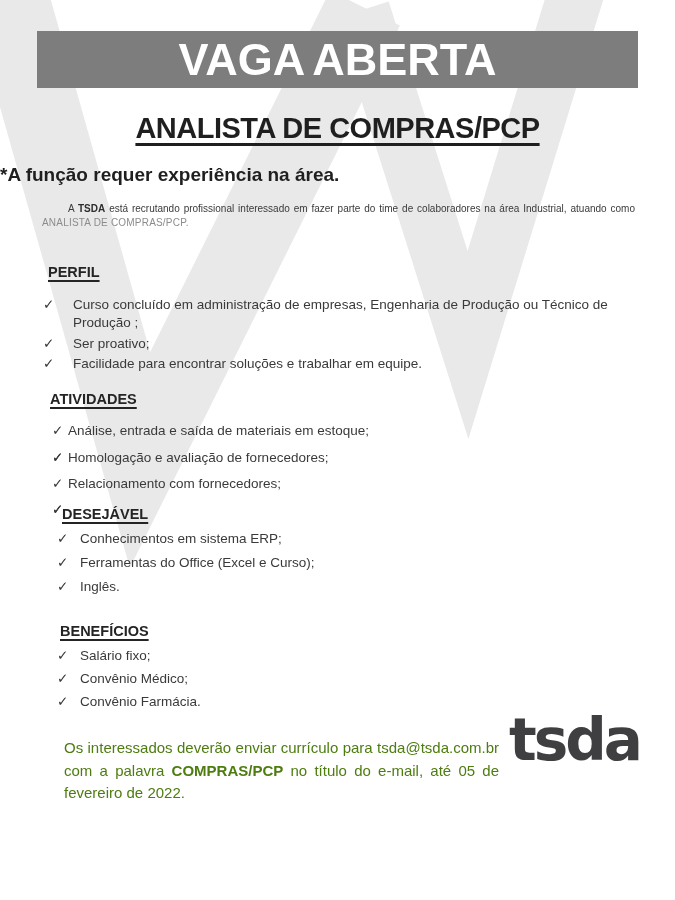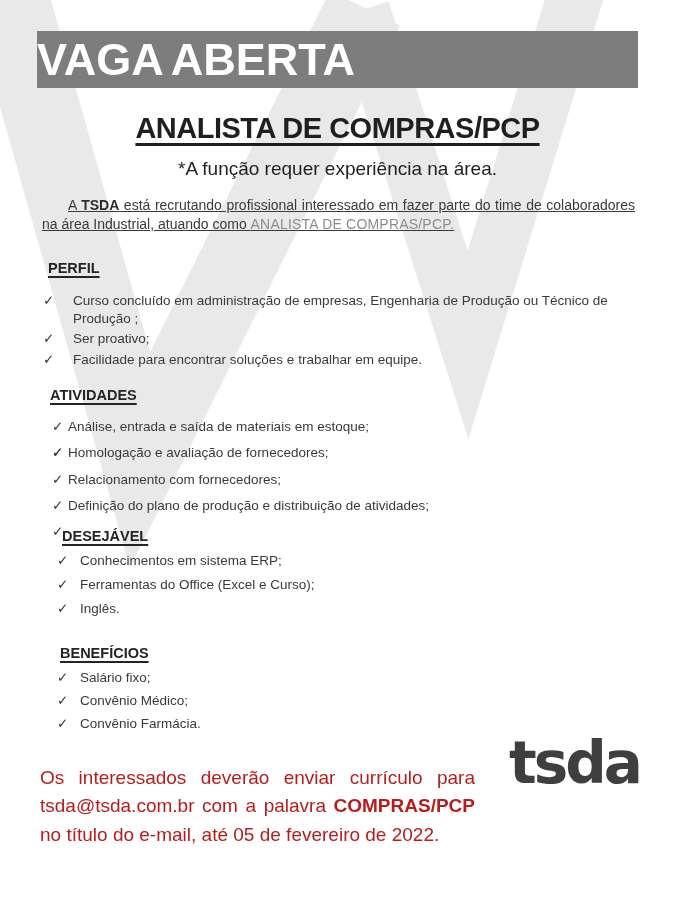--- a/index.html
+++ b/index.html
@@ -5,38 +5,38 @@
   html,body{margin:0;padding:0;background:#fff;}
   .page{
     width:675px;height:900px;position:relative;overflow:hidden;background:#ffffff;
     font-family:"Liberation Sans",sans-serif;color:#3a3a3a;
   }
   .watermark{position:absolute;top:0;left:0;z-index:0;}
   .content{position:relative;z-index:1;}
 
   .banner{
     margin:31px 37px 0 37px;height:57px;background:#7d7d7d;
-    display:flex;align-items:center;
+    display:flex;align-items:center;justify-content:center;
   }
   .banner-title{
     color:#ffffff;font-weight:bold;font-size:45px;letter-spacing:0px;word-spacing:-2px;
   }
 
   .job-title{
     text-align:center;margin-top:24px;font-size:29px;font-weight:bold;color:#1f1f1f;
     letter-spacing:-0.5px;text-decoration:underline;text-decoration-thickness:3px;
     text-underline-offset:5px;
   }
   .job-subtitle{
-    text-align:center;margin-top:13px;font-size:19px;font-weight:normal;color:#1f1f1f;
+    text-align:left;margin-top:19px;font-size:19px;font-weight:bold;color:#1f1f1f;
   }
 
   .intro{
-    margin:16px 40px 0 42px;font-size:14px;line-height:1.35;
-    text-align:justify;text-indent:26px;text-decoration:underline;
+    margin:16px 40px 9px 42px;font-size:10px;line-height:1.35;
+    text-align:justify;text-indent:26px;
   }
   .intro .company{font-weight:bold;color:#2d2d2d;}
   .intro .role{color:#8c8c8c;letter-spacing:0.2px;}
 
   .section-heading{
     font-size:14.5px;font-weight:bold;color:#242424;
     text-decoration:underline;text-decoration-thickness:2px;text-underline-offset:3px;
     display:inline-block;
   }
   ul.checklist{list-style:none;margin:0;padding:0;}
@@ -58,21 +58,21 @@
   .s2 ul{margin:8px 40px 0 57px;}
   .s2 li{padding-left:23px;line-height:1.25;margin-bottom:7px;}
 
   
   .s3 .section-heading{margin:20px 0 0 60px;}
   .s3 ul{margin:8px 40px 0 57px;}
   .s3 li{padding-left:23px;line-height:1.25;margin-bottom:6px;}
 
   .footer{display:flex;align-items:flex-start;margin:12px 35px 0 40px;}
   .footer-text{
-    width:435px;font-size:19px;line-height:1.5;text-align:justify;color:#b91c1c;
+    width:435px;font-size:15px;line-height:1.5;text-align:justify;color:#4d7c0f;margin-left:24px;
   }
   .footer-text .bold{font-weight:bold;}
   .logo{
     margin-left:auto;margin-top:-6px;
     font-family:"DejaVu Sans",sans-serif;font-weight:bold;font-size:58px;line-height:0.85;
     color:#3f3f41;letter-spacing:-3px;
   }
 </style>
 </head>
 <body>
@@ -104,21 +104,21 @@
       </ul>
     </div>
 
     <div class="section s1">
       <span class="section-heading">ATIVIDADES</span>
       <ul class="checklist">
         <li><span class="check">✓</span><span>Análise, entrada e saída de materiais em estoque;</span></li>
         <li><span class="check">✓</span></li>
         <li><span class="check">✓</span><span>Homologação e avaliação de fornecedores;</span></li>
         <li><span class="check">✓</span><span>Relacionamento com fornecedores;</span></li>
-        <li><span class="check">✓</span><span>Definição do plano de produção e distribuição de atividades;</span></li>
+        <li><span class="check">✓</span></li>
         <li><span class="check">✓</span></li>
       </ul>
     </div>
 
     <div class="section s2">
       <span class="section-heading">DESEJÁVEL</span>
       <ul class="checklist">
         <li><span class="check">✓</span><span>Conhecimentos em sistema ERP;</span></li>
         <li><span class="check">✓</span><span>Ferramentas do Office (Excel e Curso);</span></li>
         <li><span class="check">✓</span><span>Inglês.</span></li>

